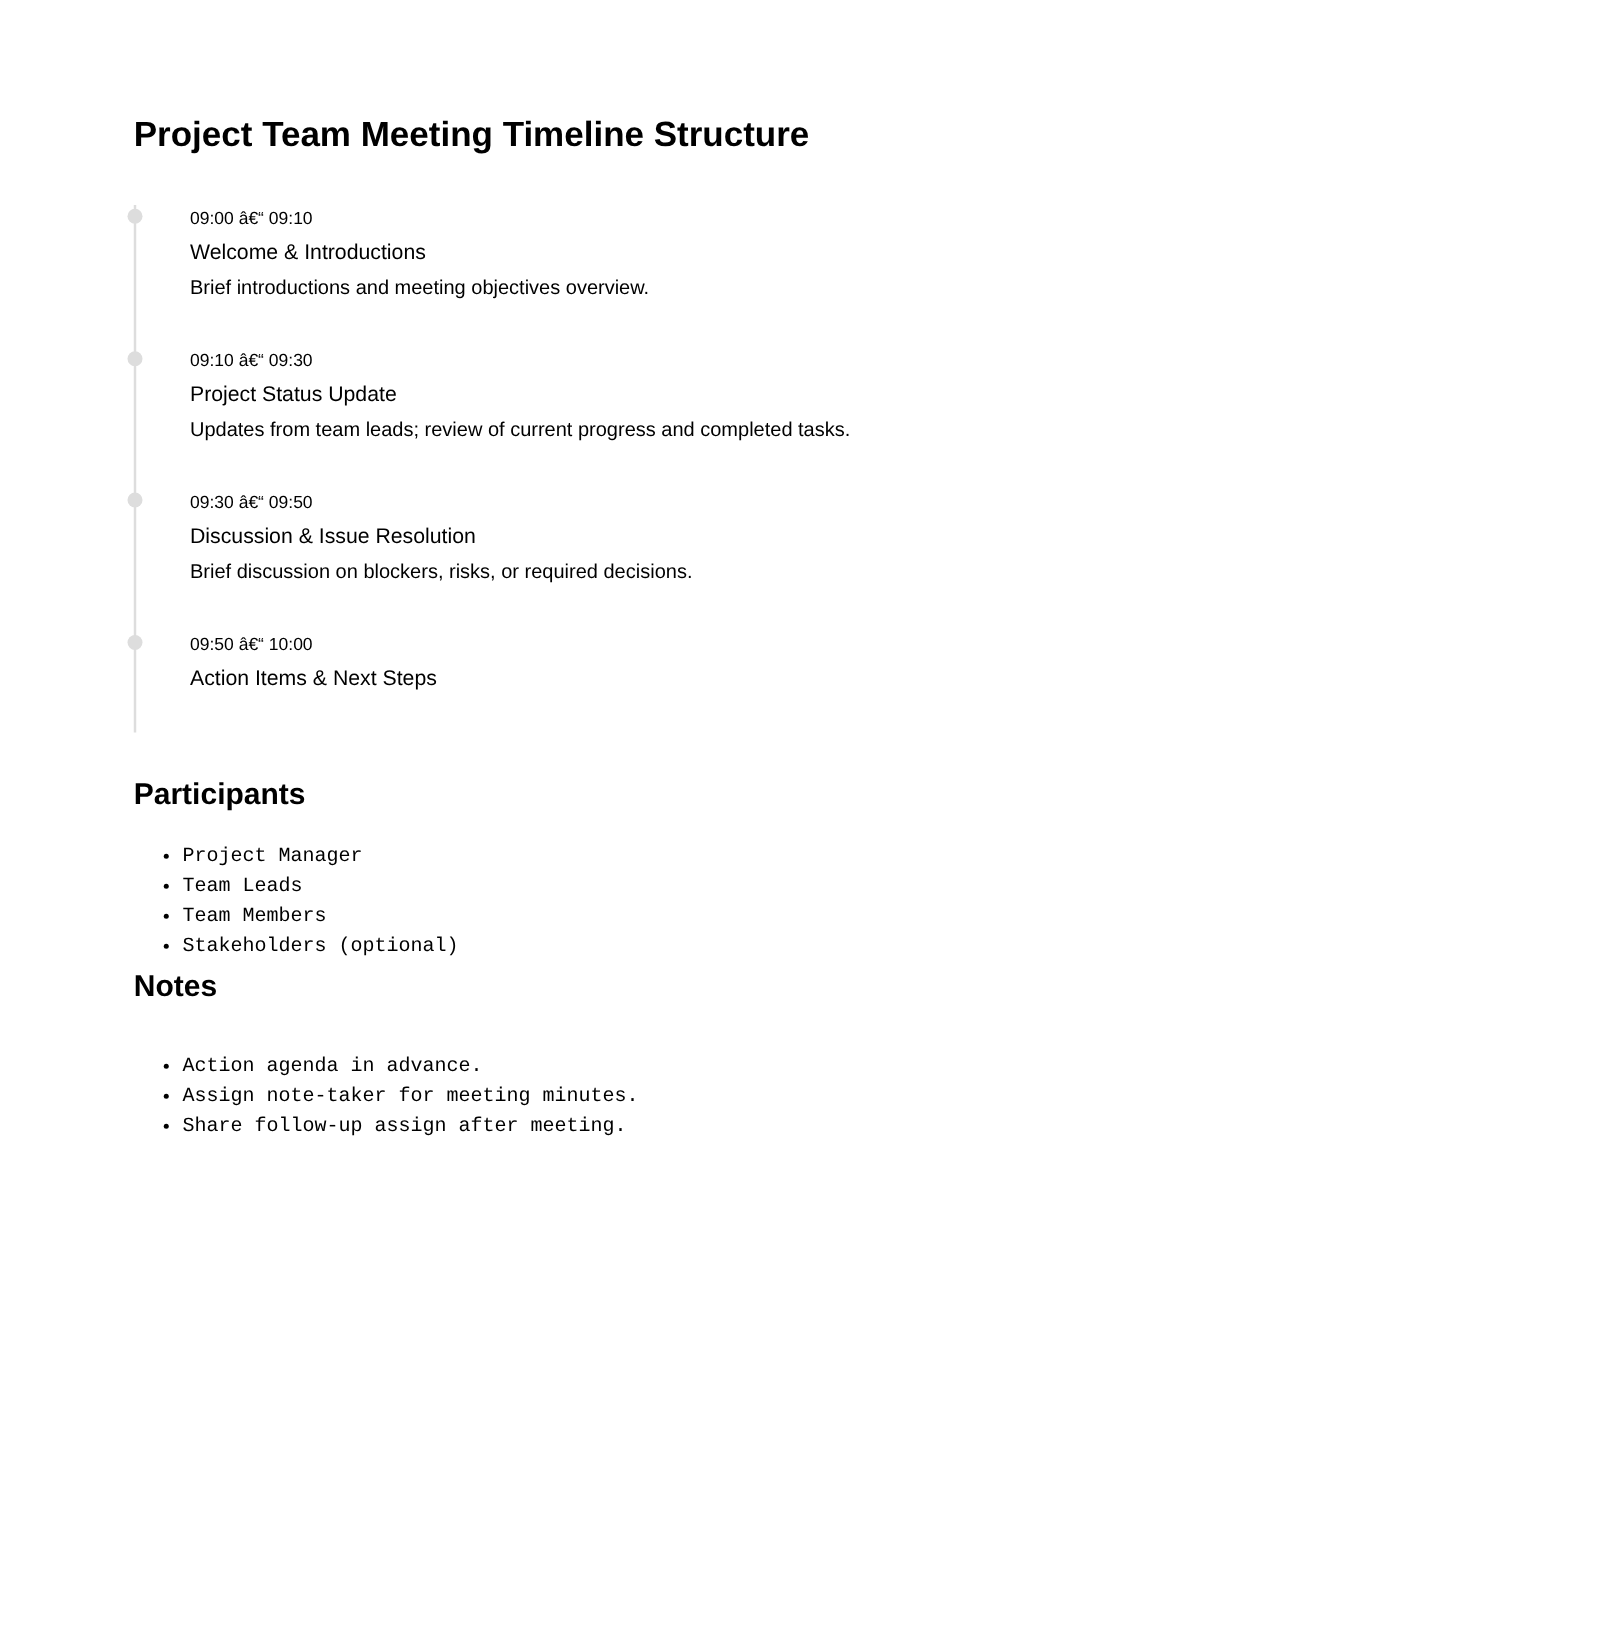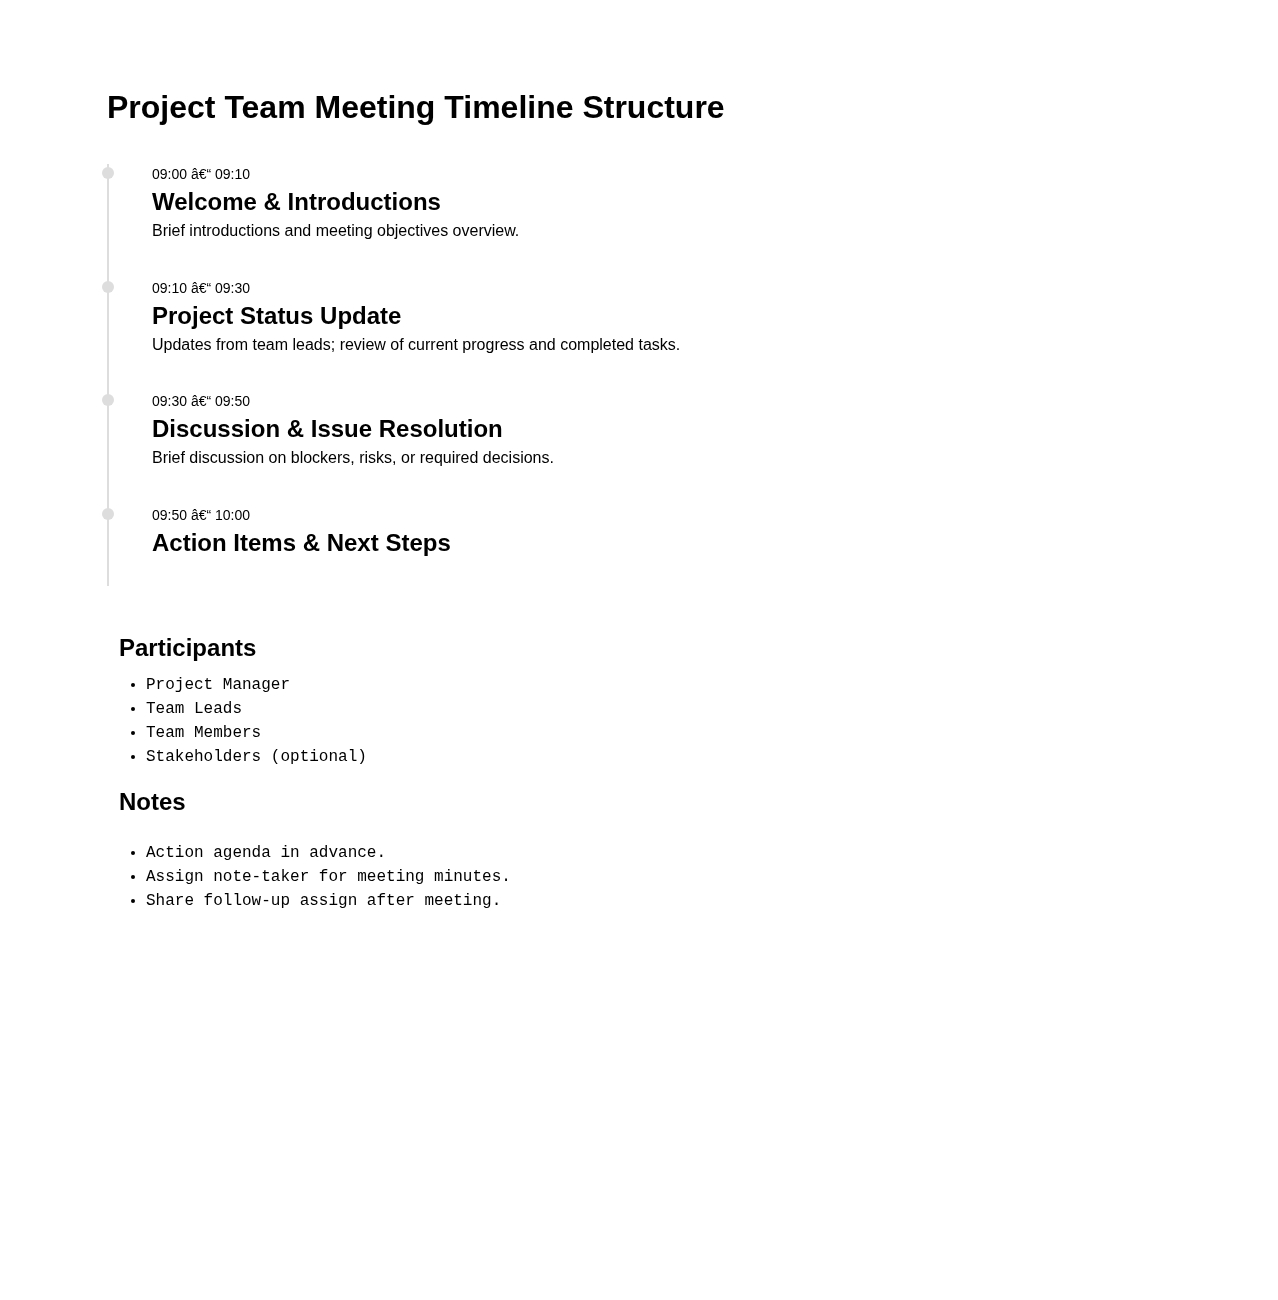--- a/index.html
+++ b/index.html
@@ -1,25 +1,25 @@
 <!DOCTYPE html>
 <html><head>
 <meta charset="utf-8">
 <style>
   html, body { margin: 0; padding: 0; background: #ffffff; }
   body { width: 1278px; height: 1300px; font-family: "Liberation Sans", sans-serif; color: #000; position: relative; }
   .page { position: absolute; left: 107px; top: 0; width: 1064px; }
-  h1 { font-size: 32px; font-weight: bold; margin: 0; position: absolute; top: 89px; left: 0; white-space: nowrap; line-height: 37px; }
+  h1 { font-size: 28px; font-weight: bold; margin: 0; position: absolute; top: 89px; left: 0; white-space: nowrap; line-height: 37px; }
   .timeline { position: absolute; top: 164px; left: 0; width: 900px; border-left: 2px solid #dddddd; height: 422px; }
   .event { position: relative; padding-left: 43px; height: 113.5px; }
   .dot { position: absolute; left: -7px; top: 3px; width: 12px; height: 12px; border-radius: 50%; background: #dddddd; }
   .time { font-size: 14px; line-height: 20px; display: block; }
-  .title { font-size: 24px; font-weight: bold; line-height: 22px; margin-top: 7px; display: block; }
+  .title { font-size: 17px; font-weight: normal; line-height: 22px; margin-top: 7px; display: block; }
   .desc { font-size: 16px; line-height: 20px; margin-top: 8px; display: block; }
-  h2 { font-size: 24px; font-weight: bold; margin: 12px; position: absolute; left: 0; line-height: 28px; }
+  h2 { font-size: 24px; font-weight: bold; margin: 0; position: absolute; left: 0; line-height: 28px; }
   ul { position: absolute; left: 0; margin: 0; padding-left: 39px; list-style: disc; font-family: Liberation Mono, monospace; }
   li { font-size: 16px; line-height: 24px; }
 </style>
 </head>
 <body>
 
 <div class="page">
   <h1>Project Team Meeting Timeline Structure</h1>
 
   <div class="timeline">

